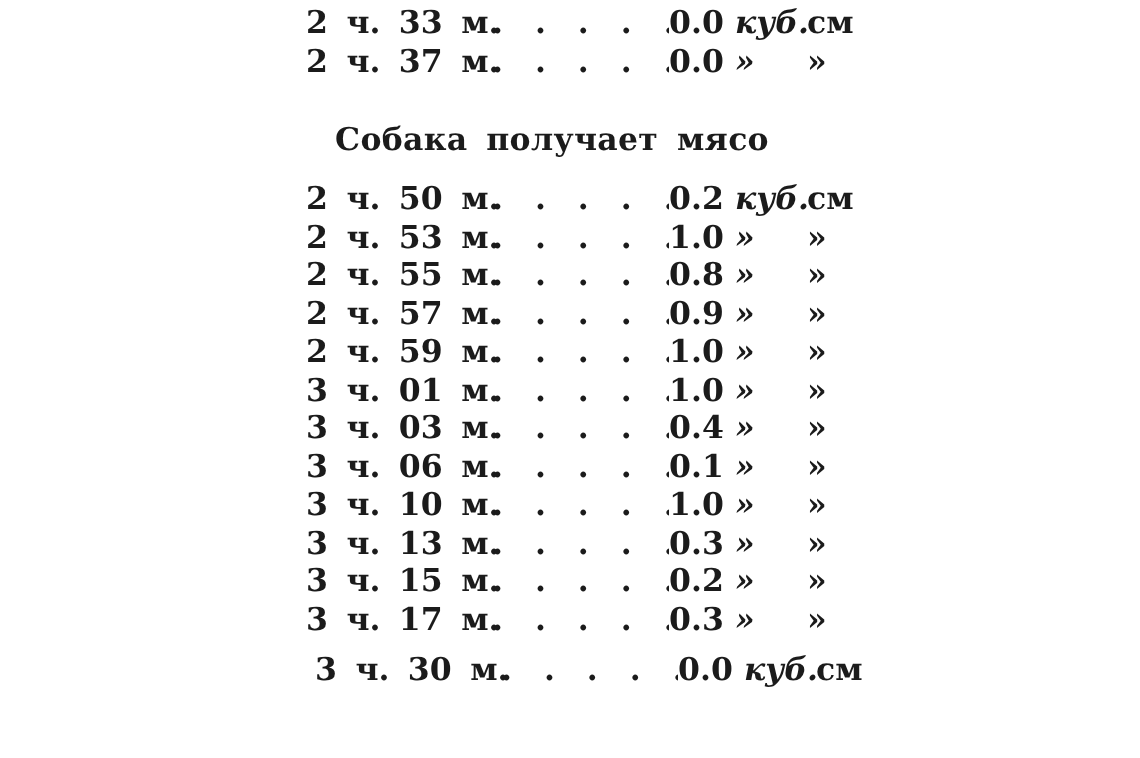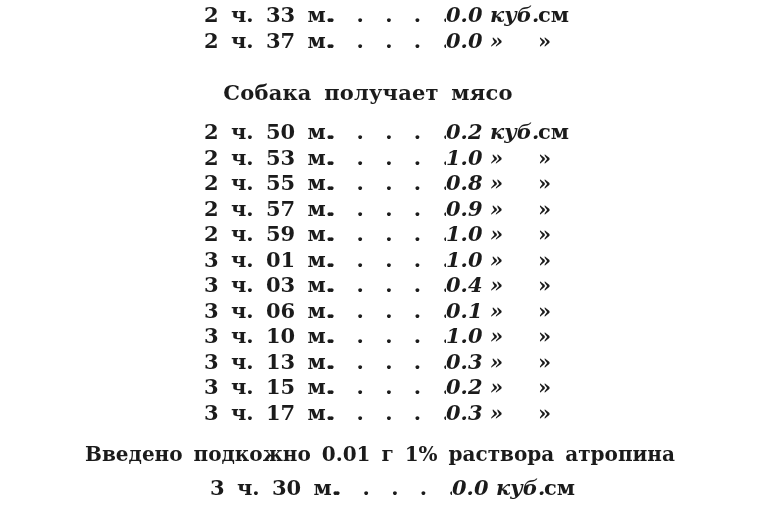--- a/index.html
+++ b/index.html
@@ -28,21 +28,21 @@
     width: 112px;
     word-spacing: 5px;
   }
   .cell-dots {
     width: 130px;
     padding-left: 12px;
     word-spacing: 14px;
     box-sizing: border-box;
     overflow: hidden;
   }
-  .cell-value { width: 44px; font-style: italic; }
+  .cell-value { width: 44px; }
   .cell-unit1 { width: 48px; text-align: left; font-style: italic; }
   .cell-unit2 { width: 36px; }
   .heading {
     margin-top: 27px;
     height: 25px;
     line-height: 25px;
     text-align: center;
     transform: translateX(-12px);
     word-spacing: 5px;
     letter-spacing: 0.2px;
@@ -162,21 +162,20 @@
     </div>
     <div class="row">
       <span class="cell-time">3 ч. 17 м.</span>
       <span class="cell-dots">. . . . .</span>
       <span class="cell-value">0.3</span>
       <span class="cell-unit1">»</span>
       <span class="cell-unit2">»</span>
     </div>
   </div>
 
-  <div class="note">Введено подкожно 0.01 г 1% раствора атропина</div>
 
   <div class="block3">
     <div class="row">
       <span class="cell-time">3 ч. 30 м.</span>
       <span class="cell-dots">. . . . .</span>
       <span class="cell-value">0.0</span>
       <span class="cell-unit1">куб.</span>
       <span class="cell-unit2">см</span>
     </div>
   </div>

